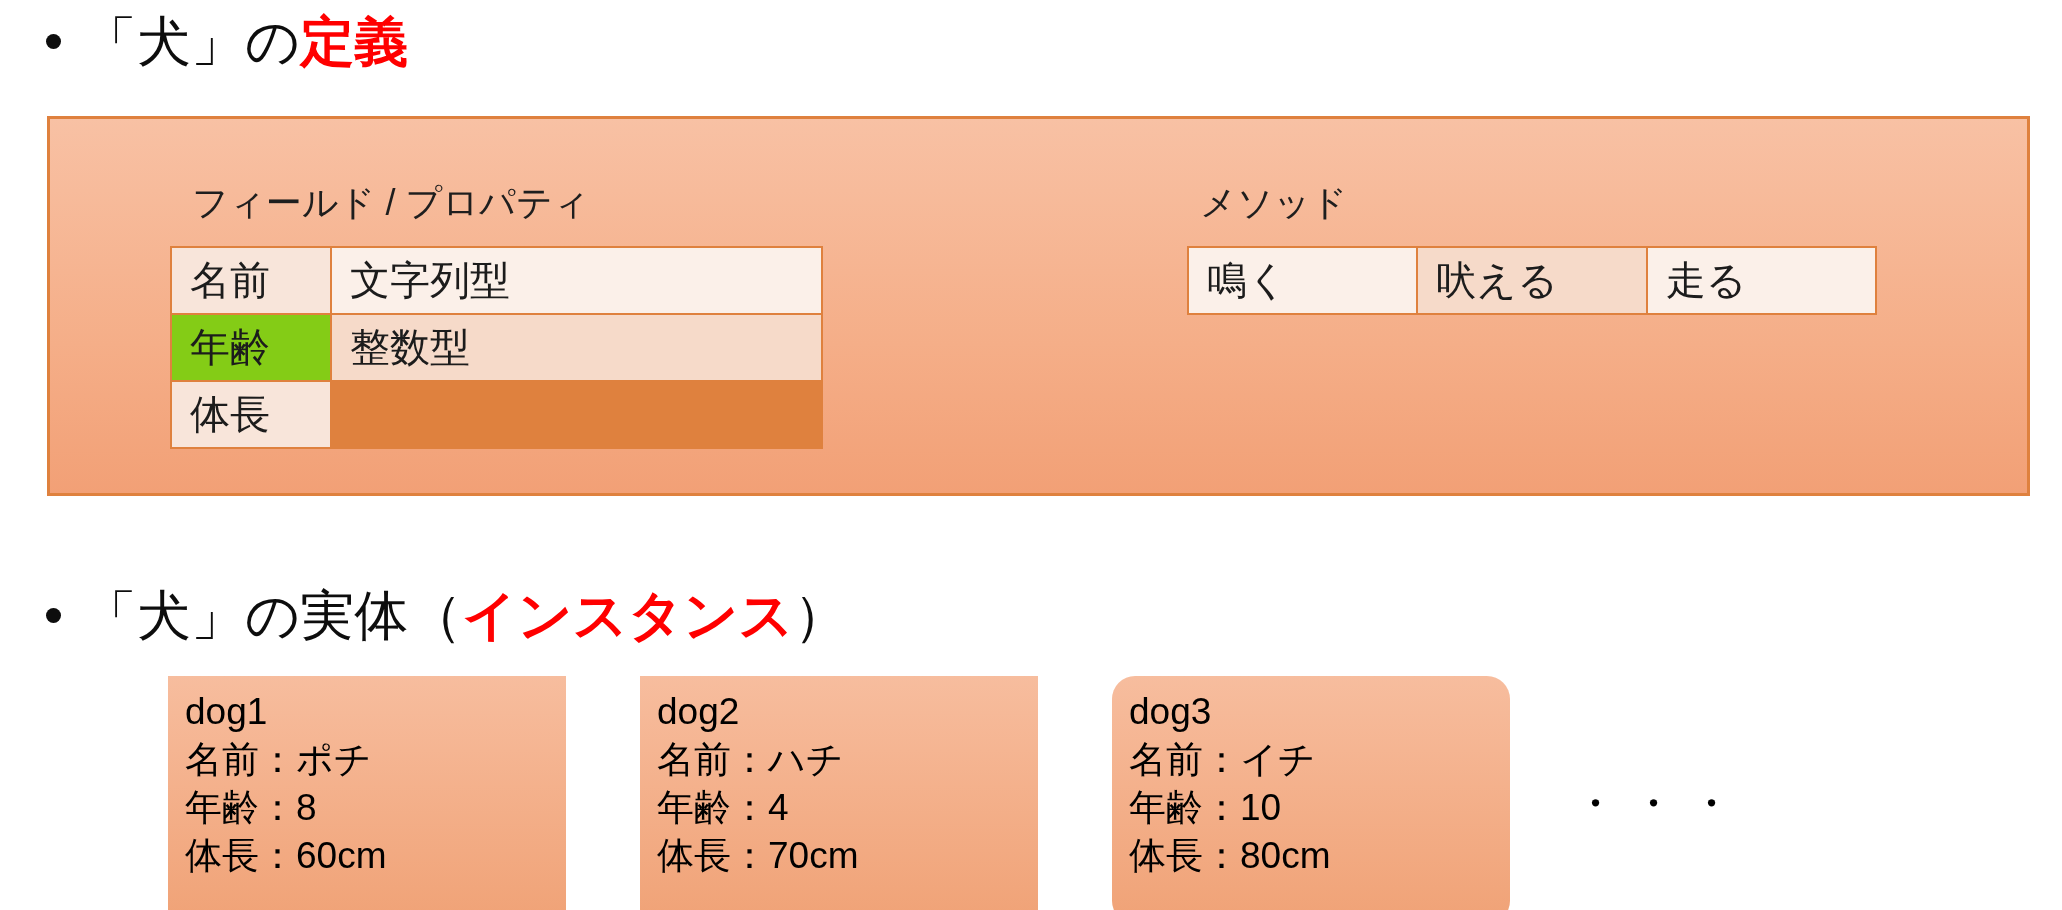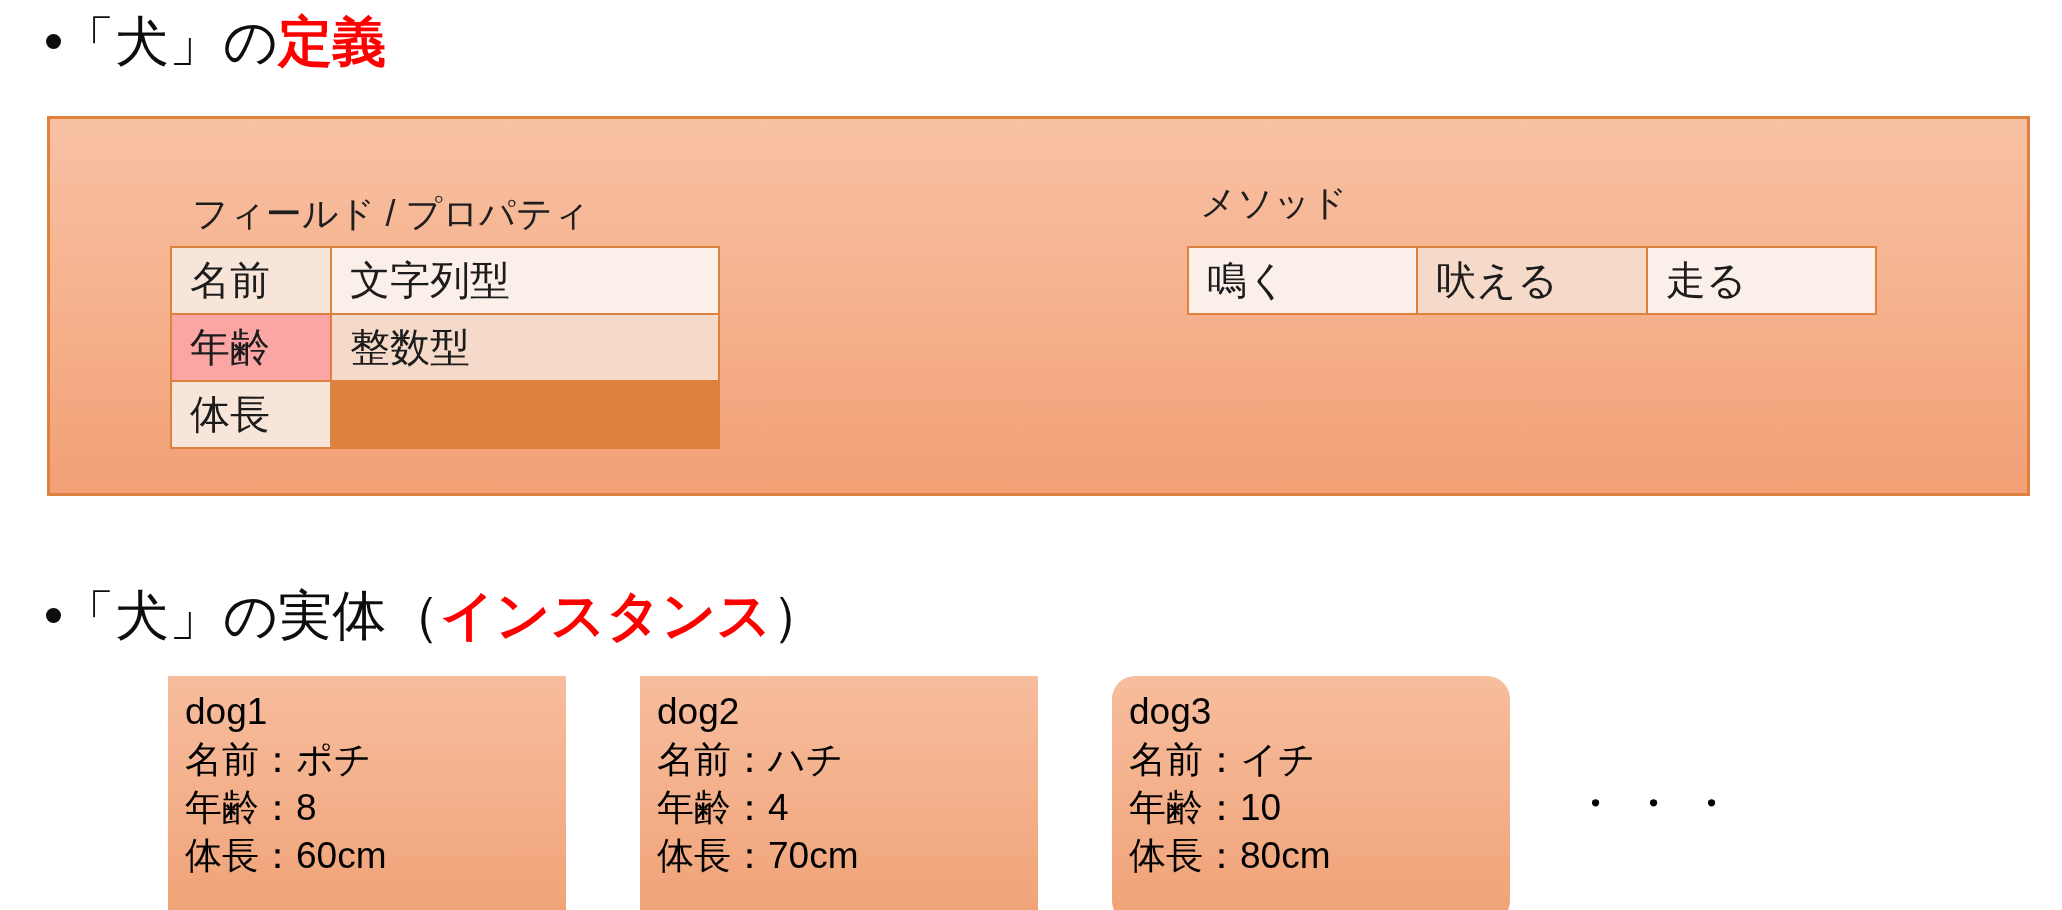--- a/index.html
+++ b/index.html
@@ -4,56 +4,56 @@
 <style>
   html,body{margin:0;padding:0;}
   body{
     width:2062px;height:910px;position:relative;overflow:hidden;
     background:#ffffff;
     font-family:"Liberation Sans","DejaVu Sans",sans-serif;
     color:#111111;
   }
   
   .heading{
-    position:absolute;left:46px;display:flex;align-items:center;
+    position:absolute;left:46px;display:flex;align-items:center;gap:22px;
     font-size:54px;line-height:70px;color:#0d0d0d;white-space:nowrap;
   }
   .heading .bullet{
     width:15px;height:15px;border-radius:50%;background:#0d0d0d;flex:0 0 auto;
   }
   .em-red{color:#ff0000;font-weight:bold;}
   #heading-definition{top:6px;}
   #heading-instances{top:580px;}
 
   
   .def-panel{
     position:absolute;left:47px;top:116px;width:1983px;height:380px;
     box-sizing:border-box;border:3px solid #df813e;
     background:linear-gradient(180deg,#f8c1a4 0%,#f5ae88 60%,#f2a076 100%);
   }
   .table-label{
     position:absolute;font-size:36px;line-height:44px;color:#1e1e1e;white-space:nowrap;
   }
-  #fields-label{left:142px;top:73px;}
+  #fields-label{left:142px;top:62px;}
   #methods-label{left:1150px;top:62px;}
 
   .ptable{
     position:absolute;top:127px;
     display:grid;gap:2px;background:#df813e;border:2px solid #df813e;
     box-sizing:border-box;
   }
-  #fields-table{left:120px;width:550px;grid-template-columns:158px 1fr;}
+  #fields-table{left:120px;width:653px;grid-template-columns:158px 1fr;}
   #methods-table{left:1137px;width:690px;grid-template-columns:1fr 1fr 1fr;}
   .cell{
     height:65px;box-sizing:border-box;display:flex;align-items:center;
     padding:0 18px;font-size:40px;color:#1c1c1c;white-space:nowrap;overflow:hidden;
   }
   .lab-light{background:#f8e5da;}
   .val-light{background:#fbf0e9;}
-  .lab-dark{background:#fca5a5;}
+  .lab-dark{background:#84cc16;}
   .val-dark{background:#f6dac9;}
 
   
   .dog-box{
     position:absolute;top:676px;width:398px;height:248px;box-sizing:border-box;
     background:linear-gradient(180deg,#f7bd9e 0%,#f0a276 100%);
     padding:12px 0 0 17px;font-size:37px;line-height:48px;color:#000000;
     white-space:nowrap;overflow:hidden;
   }
   #dog-box-1{left:168px;}

